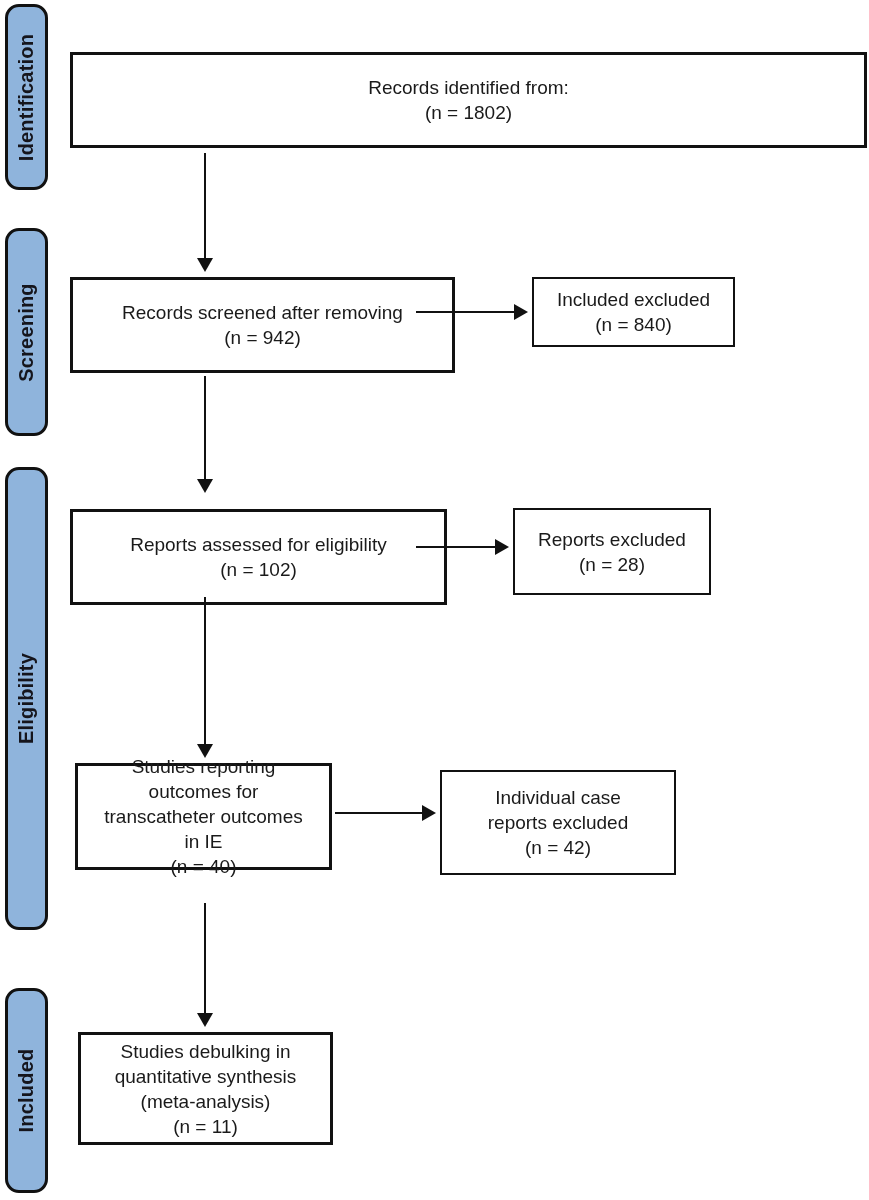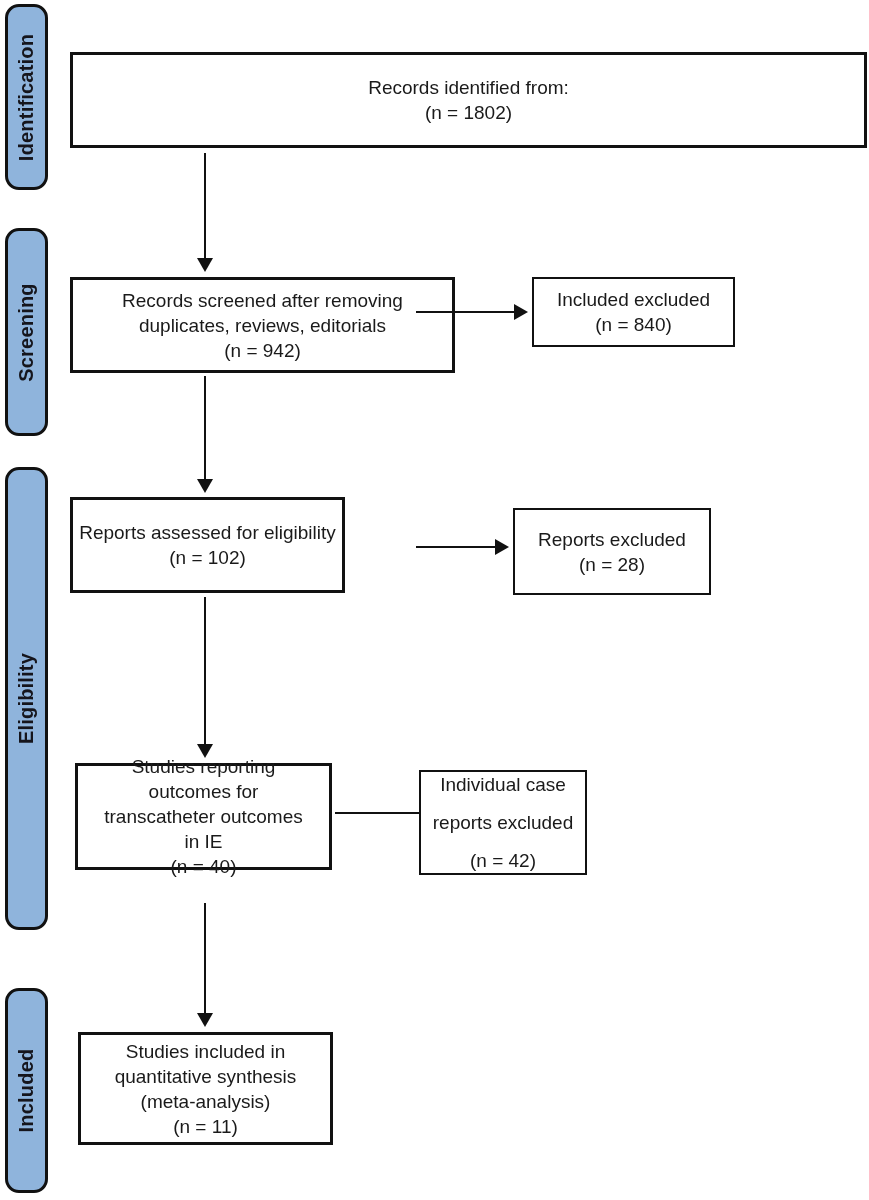--- a/index.html
+++ b/index.html
@@ -121,38 +121,37 @@
     <span>(n = 1802)</span>
   </div>
 
   <div class="arrow-v" style="left:197px; top:153px; height:119px;">
     <div class="shaft"></div>
     <div class="head"></div>
   </div>
 
   <div class="fbox" style="left:70px; top:277px; width:385px; height:96px;">
     <span>Records screened after removing</span>
-    <span>duplicates, reviews, editorials</span>
     <span>(n = 942)</span>
   </div>
   <div class="arrow-h" style="left:416px; top:304px; width:112px;">
     <div class="shaft"></div>
     <div class="head"></div>
   </div>
   <div class="fbox thin" style="left:532px; top:277px; width:203px; height:70px;">
     <span>Included excluded</span>
     <span>(n = 840)</span>
   </div>
 
   <div class="arrow-v" style="left:197px; top:376px; height:117px;">
     <div class="shaft"></div>
     <div class="head"></div>
   </div>
 
-  <div class="fbox" style="left:70px; top:497px; width:275px; height:96px;">
+  <div class="fbox" style="left:70px; top:509px; width:377px; height:96px;">
     <span>Reports assessed for eligibility</span>
     <span>(n = 102)</span>
   </div>
   <div class="arrow-h" style="left:416px; top:539px; width:93px;">
     <div class="shaft"></div>
     <div class="head"></div>
   </div>
   <div class="fbox thin" style="left:513px; top:508px; width:198px; height:87px;">
     <span>Reports excluded</span>
     <span>(n = 28)</span>
@@ -167,31 +166,31 @@
     <span>Studies reporting</span>
     <span>outcomes for</span>
     <span>transcatheter outcomes</span>
     <span>in IE</span>
     <span>(n = 40)</span>
   </div>
   <div class="arrow-h" style="left:335px; top:805px; width:101px;">
     <div class="shaft"></div>
     <div class="head"></div>
   </div>
-  <div class="fbox thin" style="left:419px; top:770px; width:168px; height:105px;justify-content:space-between;">
+  <div class="fbox thin" style="left:440px; top:770px; width:236px; height:105px;">
     <span>Individual case</span>
     <span>reports excluded</span>
     <span>(n = 42)</span>
   </div>
 
   <div class="arrow-v" style="left:197px; top:903px; height:124px;">
     <div class="shaft"></div>
     <div class="head"></div>
   </div>
 
   <div class="fbox" style="left:78px; top:1032px; width:255px; height:113px;">
-    <span>Studies included in</span>
+    <span>Studies debulking in</span>
     <span>quantitative synthesis</span>
     <span>(meta-analysis)</span>
     <span>(n = 11)</span>
   </div>
 
 </div>
 
 </body></html>

